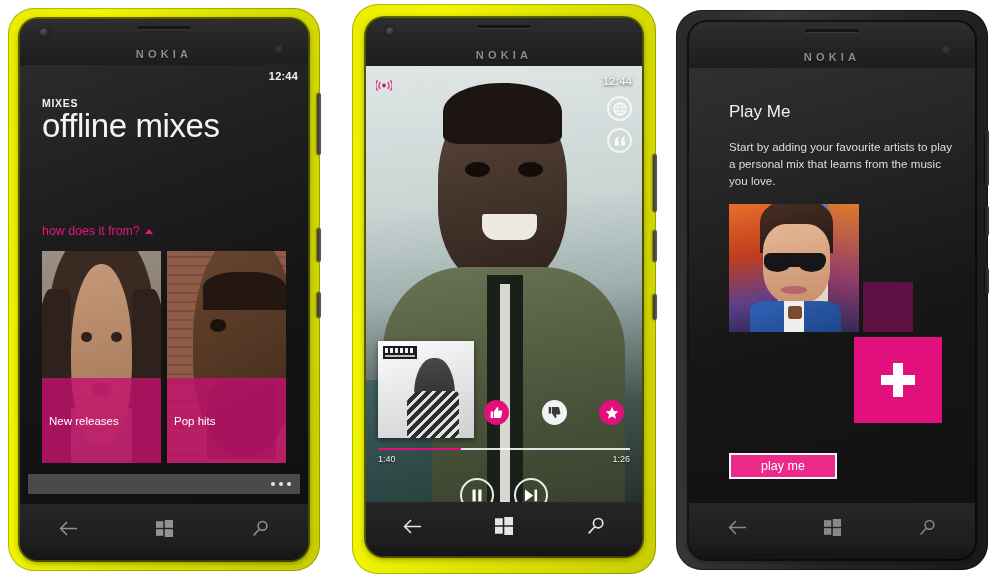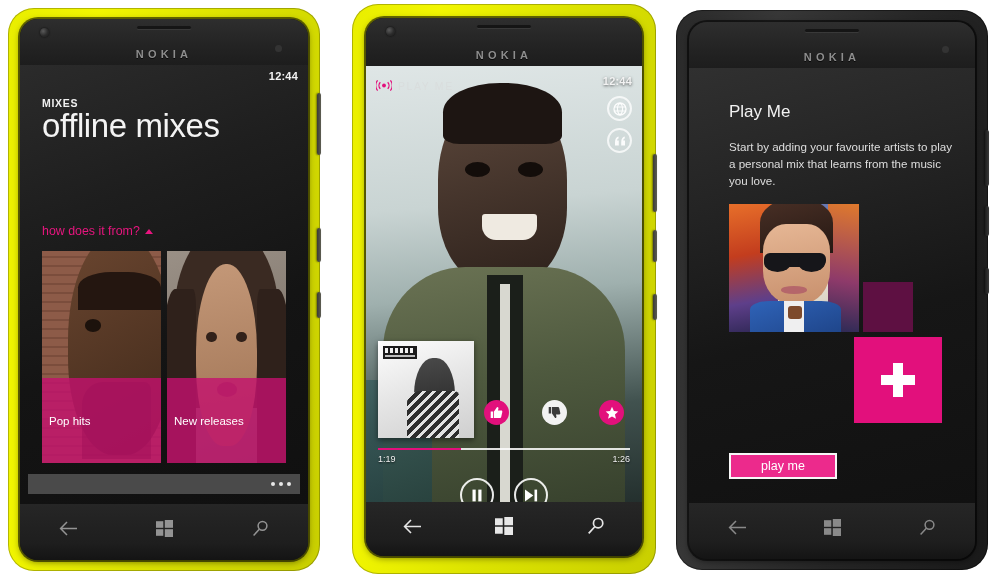--- a/index.html
+++ b/index.html
@@ -201,41 +201,41 @@
 
         <a class="link-pink" style="position:absolute; left:22px; top:159px; text-decoration:none;">
           <span>how does it from?</span>
           <span class="chev-up"></span>
         </a>
 
         <div class="tilegrid" style="left:22px; top:186px; width:244px; height:212px;">
 
           <div class="mixtile">
             <div class="photo ph">
-              <div class="bg" style="background:repeating-linear-gradient(0deg,#8d5b48 0 7px,#7b4d3c 7px 9px);"></div>
-              <div class="head" style="left:22%;top:-8%;width:86%;height:104%;background:linear-gradient(150deg,#6b4630,#3e2819);"></div>
-              <div style="position:absolute;left:30%;top:10%;width:70%;height:18%;background:#241610;border-radius:40% 40% 0 0;"></div>
-              <div style="position:absolute;left:36%;top:32%;width:14%;height:6%;background:#1c120c;border-radius:50%;"></div>
-              <div style="position:absolute;left:34%;top:62%;width:58%;height:36%;background:rgba(30,18,12,.55);border-radius:30% 10% 0 0;"></div>
-            </div>
-            <div class="cap">Pop hits</div>
-          </div>
-
-          <div class="mixtile">
-            <div class="photo ph">
               <div class="bg" style="background:linear-gradient(160deg,#9a9086,#6e655c);"></div>
               <div class="hair" style="left:6%;top:-12%;width:88%;height:86%;background:#3a2a22;"></div>
               <div class="head" style="left:24%;top:6%;width:52%;height:86%;background:linear-gradient(170deg,#c49878,#9d7152);"></div>
               <div style="position:absolute;left:33%;top:38%;width:9%;height:5%;background:#31211a;border-radius:50%;"></div>
               <div style="position:absolute;left:58%;top:38%;width:9%;height:5%;background:#31211a;border-radius:50%;"></div>
               <div style="position:absolute;left:42%;top:62%;width:17%;height:7%;background:#8e4b52;border-radius:50%;"></div>
               <div class="hair" style="left:-4%;top:18%;width:28%;height:86%;background:#2f211b;border-radius:40% 10% 0 0;"></div>
               <div class="hair" style="right:-4%;top:18%;width:28%;height:86%;background:#2f211b;border-radius:10% 40% 0 0;"></div>
             </div>
             <div class="cap">New releases</div>
+          </div>
+
+          <div class="mixtile">
+            <div class="photo ph">
+              <div class="bg" style="background:repeating-linear-gradient(0deg,#8d5b48 0 7px,#7b4d3c 7px 9px);"></div>
+              <div class="head" style="left:22%;top:-8%;width:86%;height:104%;background:linear-gradient(150deg,#6b4630,#3e2819);"></div>
+              <div style="position:absolute;left:30%;top:10%;width:70%;height:18%;background:#241610;border-radius:40% 40% 0 0;"></div>
+              <div style="position:absolute;left:36%;top:32%;width:14%;height:6%;background:#1c120c;border-radius:50%;"></div>
+              <div style="position:absolute;left:34%;top:62%;width:58%;height:36%;background:rgba(30,18,12,.55);border-radius:30% 10% 0 0;"></div>
+            </div>
+            <div class="cap">Pop hits</div>
           </div>
 
 
         </div>
 
         <div class="appbar" style="bottom:10px; height:20px; left:8px; right:8px;">
           <span class="dots">
               <i></i>
               <i></i>
               <i></i>
@@ -358,21 +358,21 @@
                 <path d="M7 0.8 L8.9 5 L13.3 5.4 L9.95 8.4 L10.95 12.8 L7 10.5 L3.05 12.8 L4.05 8.4 L0.7 5.4 L5.1 5 Z" fill="#fff"></path>
               </svg>
           </span>
         </div>
 
         <div class="progress-wrap" style="left:12px; right:12px; top:382px;">
           <div class="progress-track">
             <div class="progress-fill" style="width:33%;"></div>
           </div>
           <div class="times">
-            <span>1:19</span>
+            <span>1:40</span>
             <span>1:26</span>
           </div>
         </div>
 
         <div class="transport" style="top:412px;">
           <span class="tbtn">
             <svg width="12" height="13" viewBox="0 0 12 13">
                 <rect x="1.5" y="0.6" width="3.2" height="11.8" fill="#fff"></rect>
                 <rect x="7.3" y="0.6" width="3.2" height="11.8" fill="#fff"></rect>
               </svg>

